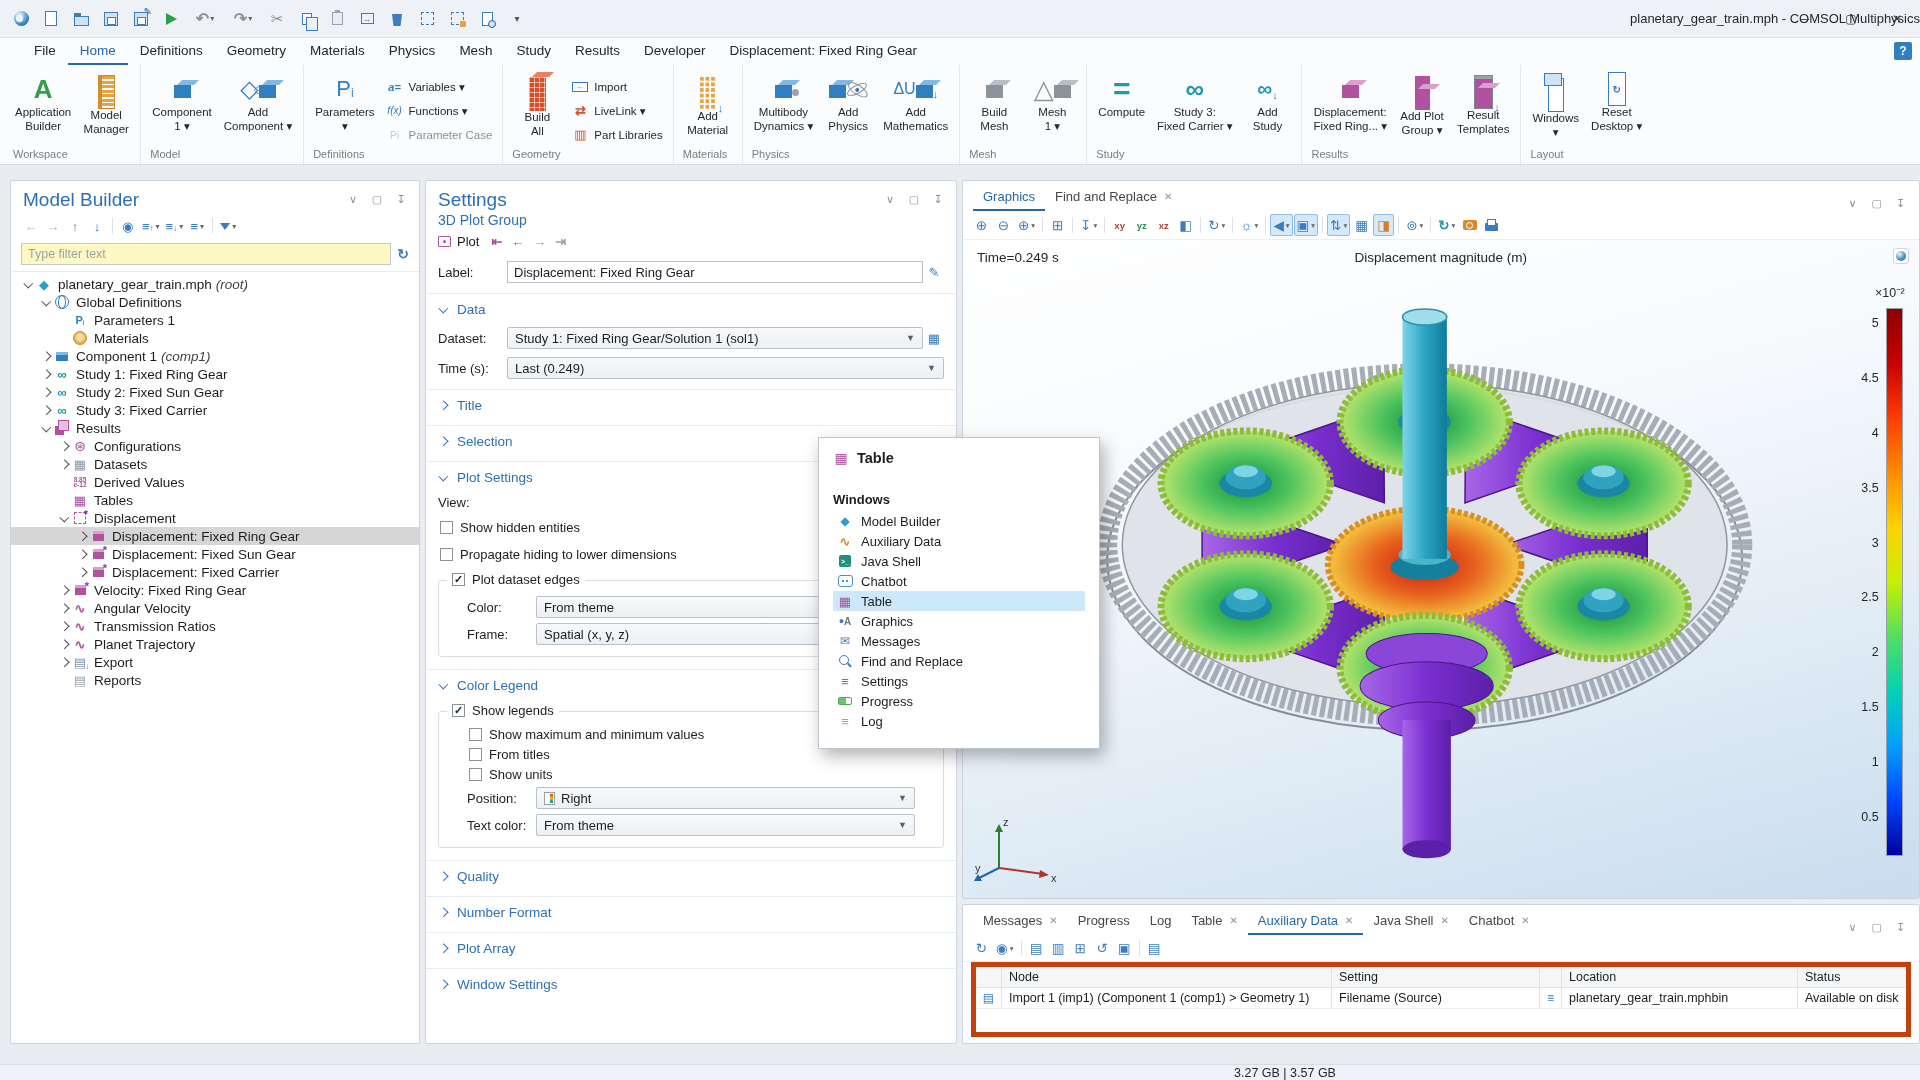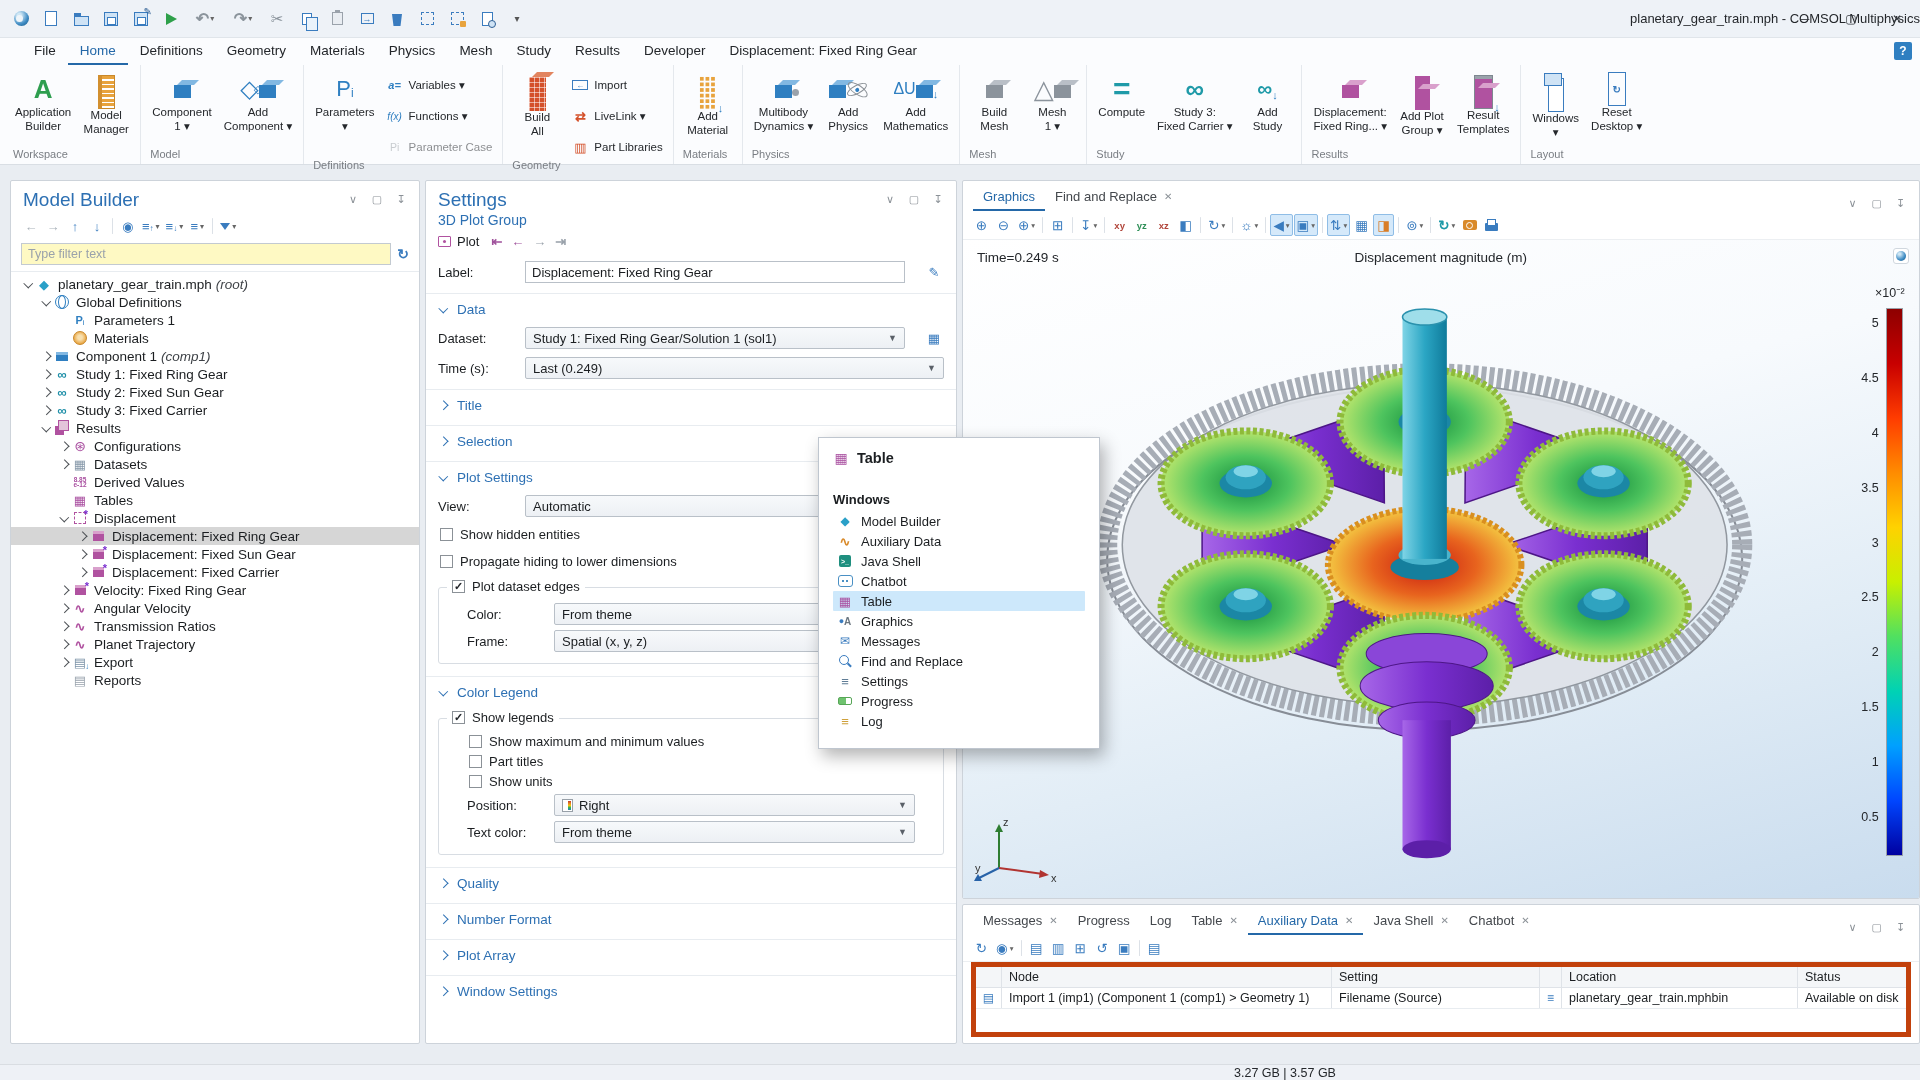--- a/index.html
+++ b/index.html
@@ -52,21 +52,21 @@
 
   
   .ribbon{height:100px;background:#fbfcfe;border-bottom:1px solid #d9dee4;display:flex;padding:0 4px}
   .rgroup{display:flex;flex-direction:column;border-right:1px solid #e4e8ed;padding:4px 5px 0}
   .rbody{flex:1;display:flex;align-items:stretch;gap:1px}
   .glabel{font-size:11px;color:#797d83;padding:2px 4px 4px;white-space:nowrap}
   .rbtn{display:flex;cursor:default}
   .rbtn.big{flex-direction:column;align-items:center;justify-content:flex-start;padding:3px 6px 2px;min-width:58px;border-radius:3px}
   .rbtn.big .ric{height:34px;display:flex;align-items:center;justify-content:center;position:relative}
   .rbtn.big .lbl{font-size:11.5px;line-height:1.2;text-align:center;white-space:pre-line;color:#24272b}
-  .smallcol{display:flex;flex-direction:column;justify-content:flex-start;padding-top:6px;gap:11px}
+  .smallcol{display:flex;flex-direction:column;justify-content:center;padding-top:6px;gap:4px}
   .rbtn.small{align-items:center;gap:6px;font-size:11.5px;height:20px;padding:0 5px;color:#24272b}
   .rbtn.small .ric{width:16px;display:flex;justify-content:center}
   .rbtn[data-dis="1"]{opacity:.52}
   
   .cube{width:17px;height:13px;background:var(--c1,#2f7fc1);position:relative;margin-top:5px}
   .cube::before{content:"";position:absolute;left:3px;top:-5px;width:17px;height:5px;background:var(--c2,#82b8e2);transform:skewX(-45deg);transform-origin:bottom left}
   .ric[data-i="app-builder"]::before{content:"A";color:#2e9e4f;font-size:26px;font-weight:bold}
   .ric[data-i="model-manager"]{width:17px;height:21px;background:repeating-linear-gradient(#e8a33d 0 3px,#fff 3px 4.5px);border:1px solid #c9882a;border-left:4px solid #d28f2f;margin-top:3px}
   .ric[data-i="add-component"]::before{content:"◇";color:#2f7fc1;font-size:24px}
   .ric[data-i="add-component"]::after{content:"◇";color:#2f7fc1;font-size:11px;position:absolute}
@@ -169,21 +169,21 @@
   .trow[data-icon="report"] .tic::before{content:"▤";color:#98a2ac;font-size:13px}
 
   
   .subt{font-size:14px;color:#2d70b3;padding:1px 12px 0}
   .stools{display:flex;align-items:center;gap:6px;padding:6px 12px 8px;font-size:13px}
   .pico{width:13px;height:11px;border:1.6px solid #b052a0;border-radius:1px;display:flex;align-items:center;justify-content:center}
   .pico::after{content:"";width:3px;height:3px;background:#b052a0;border-radius:50%}
   .navarr{font-size:13px;font-weight:bold}
   .navarr[data-on="1"]{color:#a0529c}
   .navarr:not([data-on="1"]){color:#9aa2ab}
-  .srow{display:flex;align-items:center;gap:19px;margin:4px 12px}
+  .srow{display:flex;align-items:center;gap:1px;margin:4px 12px}
   .scap{width:68px;flex:none;font-size:13px}
   .sinput{flex:1;height:22px;border:1px solid #b9c0c8;background:#fff;display:flex;align-items:center;padding:0 6px;font-size:13px}
   .combo{flex:1;height:22px;border:1px solid #b9c0c8;background:linear-gradient(#f7f9fb,#edf0f4);border-radius:2px;display:flex;align-items:center;padding:0 7px;font-size:13px}
   .combo .car{margin-left:auto;color:#5a6068;font-size:9px}
   .sq{width:20px;height:20px;flex:none;display:flex;align-items:center;justify-content:center;color:#3a7cbf;font-size:13px}
   .sect{display:flex;align-items:center;gap:9px;padding:8px 12px 6px;color:#2d70b3;font-size:13.5px;border-top:1px solid #e8ecf0;margin-top:6px}
   .sect .schev{width:10px;height:10px;display:flex;align-items:center;justify-content:center}
   .sect .schev::before{content:"";width:5.5px;height:5.5px;border-right:1.5px solid #2d70b3;border-bottom:1.5px solid #2d70b3}
   .sect[data-state="open"] .schev::before{transform:rotate(45deg);margin-top:-3px}
   .sect[data-state="closed"] .schev::before{transform:rotate(-45deg)}
@@ -852,24 +852,20 @@
     <div class="sect" data-state="closed">
         <span class="schev"></span>
         <span>Selection</span>
       </div>
     <div class="sect" data-state="open">
         <span class="schev"></span>
         <span>Plot Settings</span>
       </div>
     <div class="srow">
       <span class="scap">View:</span>
-      <div class="combo">
-          <span>Automatic</span>
-          <span class="car">▼</span>
-        </div>
     </div>
     <div class="cbrow">
         <span class="cb"></span>
         <span>Show hidden entities</span>
       </div>
     <div class="cbrow">
         <span class="cb"></span>
         <span>Propagate hiding to lower dimensions</span>
       </div>
     <div class="fset">
@@ -900,21 +896,21 @@
       <div class="fleg">
           <span class="cb on"></span>
           <span>Show legends</span>
         </div>
       <div class="cbrow">
           <span class="cb"></span>
           <span>Show maximum and minimum values</span>
         </div>
       <div class="cbrow">
           <span class="cb"></span>
-          <span>Part titles</span>
+          <span>From titles</span>
         </div>
       <div class="cbrow">
           <span class="cb"></span>
           <span>Show units</span>
         </div>
       <div class="srow">
         <span class="scap">Position:</span>
         <div class="combo">
             <span class="minileg"></span>
             <span>Right</span>

